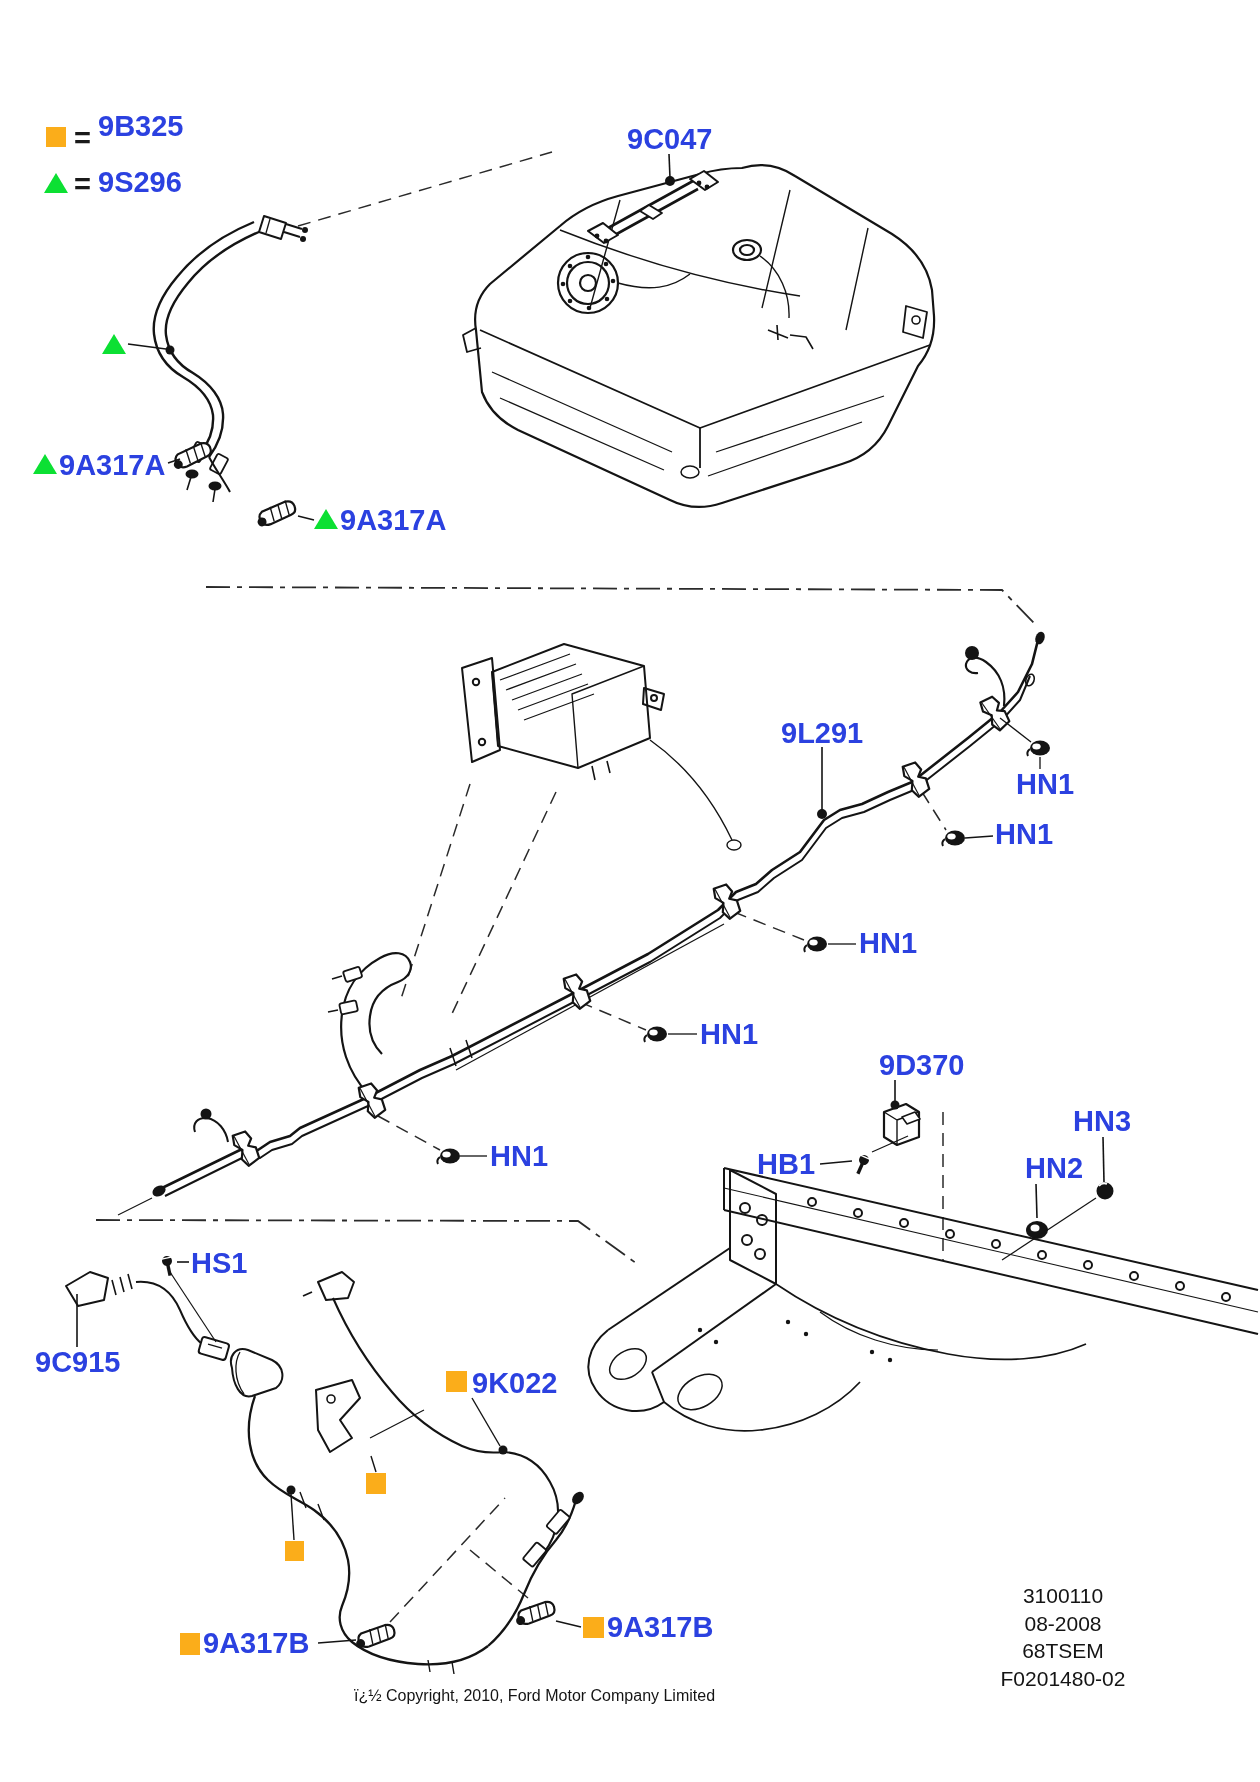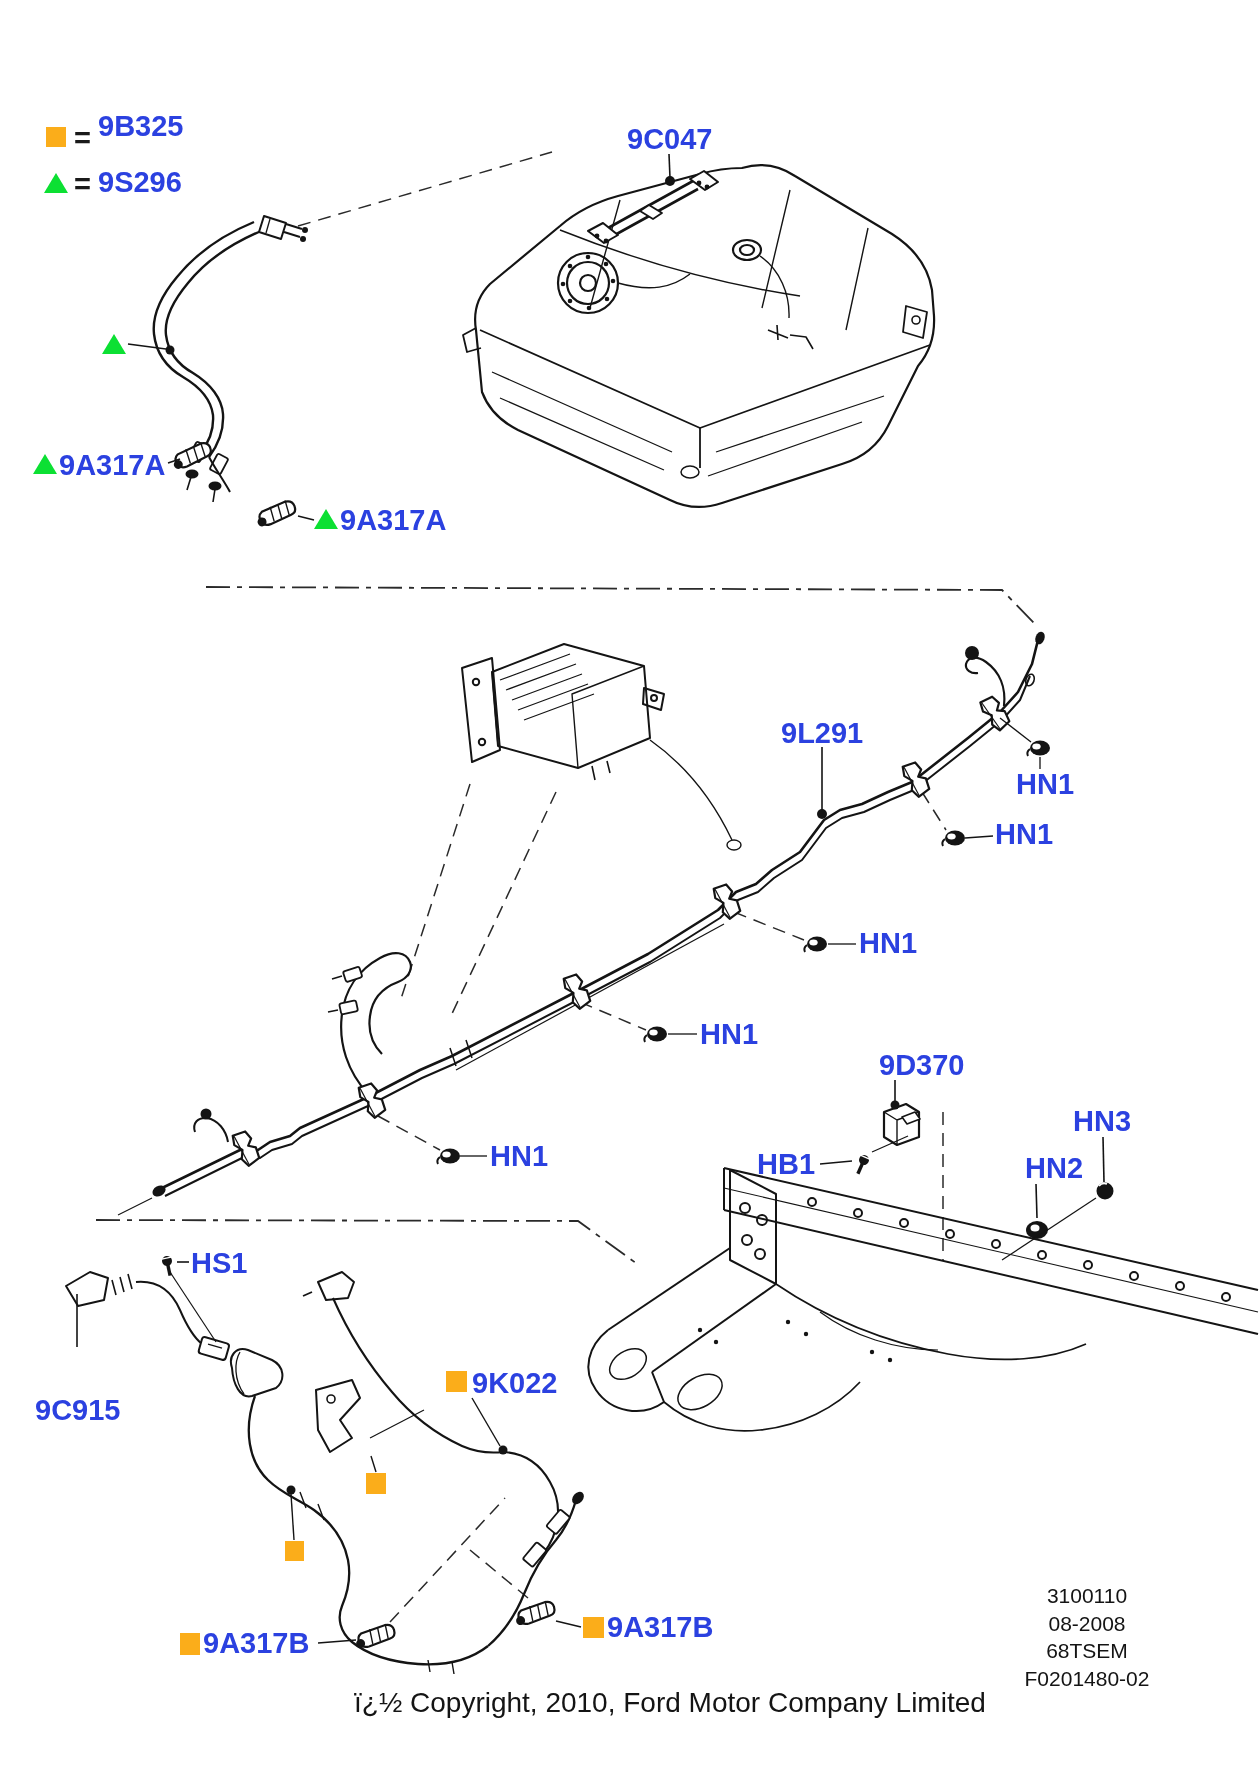--- a/index.html
+++ b/index.html
@@ -12,23 +12,23 @@
   .page{position:relative;width:1260px;height:1782px;background:#fff;overflow:hidden;
         font-family:"Liberation Sans",sans-serif;}
   .art{position:absolute;left:0;top:0;}
   .callout{position:absolute;font-weight:bold;font-size:29px;line-height:1;
            color:var(--label-blue);white-space:nowrap;letter-spacing:0;}
   .plain{position:absolute;color:var(--ink);white-space:nowrap;}
   .eq{position:absolute;font-weight:bold;font-size:29px;line-height:1;color:#1a1a1a;}
   .sq{position:absolute;background:var(--marker-orange);}
   .tri{position:absolute;width:0;height:0;border-left:12px solid transparent;
        border-right:12px solid transparent;border-bottom:20px solid var(--marker-green);}
-  .docblock{position:absolute;left:1004px;top:1582px;width:166px;text-align:center;
+  .docblock{position:absolute;left:980px;top:1582px;width:166px;text-align:center;
             font-size:21px;line-height:27.5px;color:var(--ink);}
-  .copyright{left:354px;top:1686px;font-size:28px;line-height:1.2;}
+  .copyright{left:354px;top:1686px;font-size:16px;line-height:1.2;}
 </style>
 </head>
 <body>
 
 <div class="page">
 
   <svg class="art" width="1260" height="1782" viewBox="0 0 1260 1782">
     <defs>
       <g id="clamp">
         <path d="M -6,-17 L 7,-15 L 9,-6 L 3,-1 L 9,4 L 7,15 L -6,17 L -9,8 L -4,0 L -9,-8 Z" fill="#ffffff" stroke="#141414" stroke-width="2.2" stroke-linejoin="round"></path>
@@ -355,21 +355,21 @@
   <div class="callout" style="left:859px;top:929px;">HN1</div>
   <div class="callout" style="left:700px;top:1020px;">HN1</div>
   <div class="callout" style="left:490px;top:1142px;">HN1</div>
 
   <div class="callout" style="left:851px;top:1051px;margin-left:28px;">9D370</div>
   <div class="callout" style="left:757px;top:1150px;">HB1</div>
   <div class="callout" style="left:1006px;top:1154px;margin-left:19px;">HN2</div>
   <div class="callout" style="left:1073px;top:1107px;">HN3</div>
 
   <div class="callout" style="left:191px;top:1249px;">HS1</div>
-  <div class="callout" style="left:35px;top:1348px;margin-top:48px;">9C915</div>
+  <div class="callout" style="left:35px;top:1348px;">9C915</div>
 
   <div class="sq" style="left:446px;top:1371px;width:21px;height:21px;"></div>
   <div class="callout" style="left:472px;top:1369px;text-align:center;">9K022</div>
 
   <div class="sq" style="left:366px;top:1473px;width:20px;height:21px;"></div>
   <div class="sq" style="left:285px;top:1541px;width:19px;height:20px;"></div>
 
   <div class="sq" style="left:180px;top:1633px;width:20px;height:22px;"></div>
   <div class="callout" style="left:203px;top:1629px;">9A317B</div>
 

